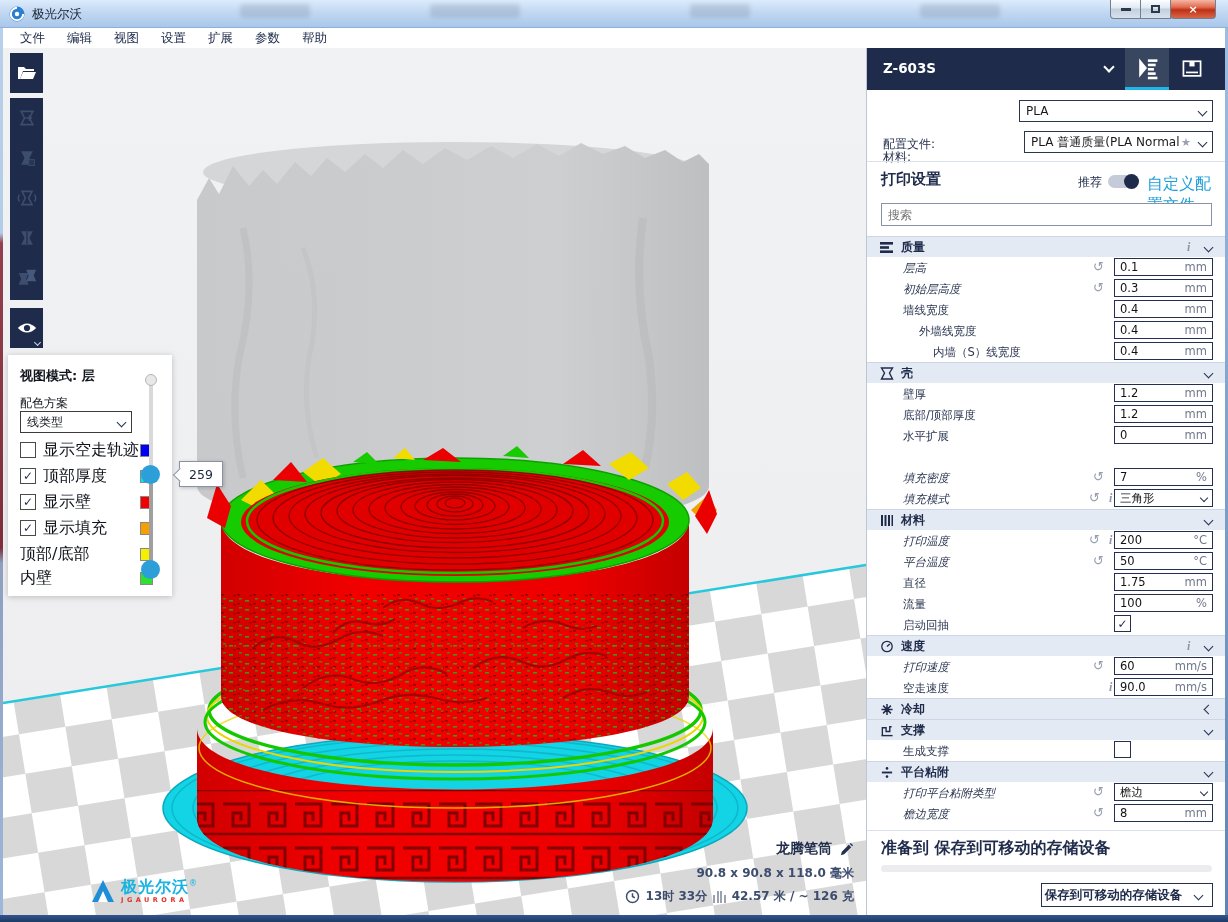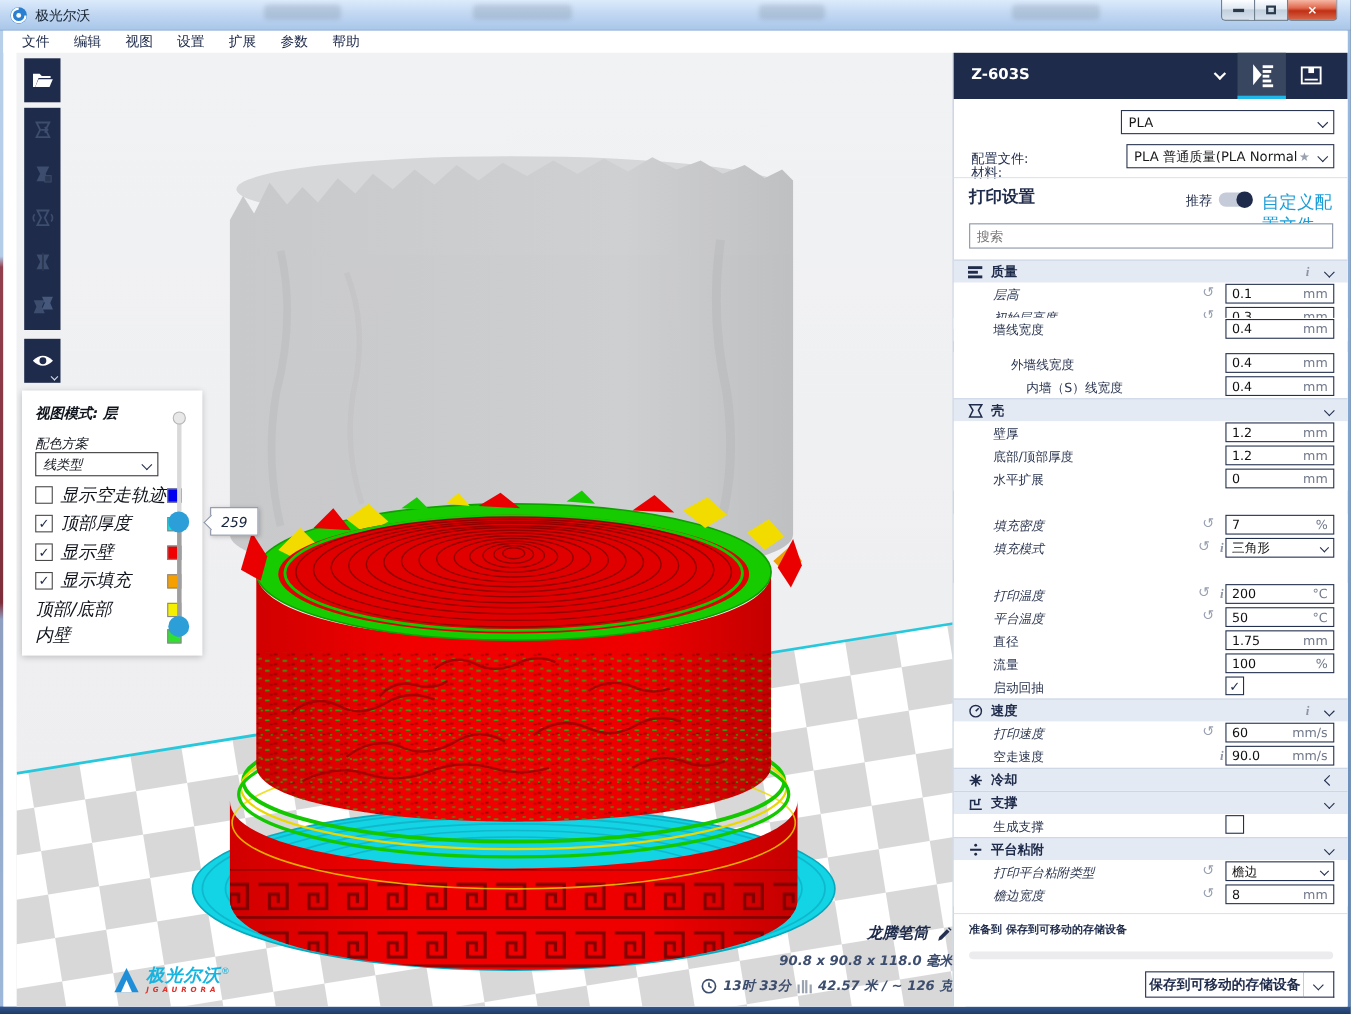--- a/index.html
+++ b/index.html
@@ -28,21 +28,21 @@
   .edge-r{position:absolute;right:0;top:28px;width:3px;bottom:7px;background:linear-gradient(180deg,#9cbce2,#5d84b4);}
   .edge-b{position:absolute;left:0;right:0;bottom:0;height:7px;background:linear-gradient(180deg,#33568c,#1d3a66);}
 
   .client{position:absolute;left:3px;top:28px;width:1222px;bottom:7px;background:#ffffff;}
 
   
   .menubar{position:absolute;left:0;top:0;right:0;height:20px;background:#fff;display:flex;align-items:center;padding-left:6px;}
   .menu-item{font-size:12.5px;color:#1a2747;padding:0 11px;cursor:default;}
 
   
-  .viewport{position:absolute;left:12px;top:20px;width:863px;bottom:0;background:linear-gradient(180deg,#f1f2f4 0%,#ededef 100%);overflow:hidden;font-style:italic;}
+  .viewport{position:absolute;left:0;top:20px;width:863px;bottom:0;background:linear-gradient(180deg,#f1f2f4 0%,#ededef 100%);overflow:hidden;}
   .scene{position:absolute;left:0;top:0;}
 
   
   .tb-block{position:absolute;left:7px;width:33px;background:#1f2b4a;}
   .tb-open{top:5px;height:40px;}
   .tb-tools{top:50px;height:202px;}
   .tb-view{top:260px;height:40px;}
   .tb-btn{width:33px;height:40px;display:flex;align-items:center;justify-content:center;position:relative;}
   .tb-chev{position:absolute;right:3px;bottom:3px;width:5px;height:5px;border-right:1.4px solid #cfd6e2;border-bottom:1.4px solid #cfd6e2;transform:rotate(45deg);}
 
@@ -118,21 +118,21 @@
   .rst{position:absolute;left:226px;top:2px;font-size:13px;color:#98a0b0;}
   .row .inf{position:absolute;left:242px;top:3px;}
   .vbox{position:absolute;left:247px;top:1px;width:99px;height:18px;border:1px solid #23304f;background:#fff;
     display:flex;align-items:center;padding:0 5px;font-size:11.5px;}
   .vbox .val{color:#111;}
   .vbox .unit{margin-left:auto;color:#70788a;}
   .vbox.dd .chev{margin-left:auto;width:6px;height:6px;}
   .cbx{position:absolute;left:247px;top:1px;width:17px;height:17px;border:1px solid #23304f;background:#fff;
     display:flex;align-items:center;justify-content:center;font-size:12px;font-weight:bold;color:#1f2b4a;}
 
-  .out-status{position:absolute;left:14px;top:790px;font-size:10px;font-weight:bold;color:#1f2b4a;}
+  .out-status{position:absolute;left:14px;top:790px;font-size:16px;font-weight:bold;color:#1f2b4a;}
   .out-bar{position:absolute;left:14px;top:817px;width:331px;height:7px;border-radius:4px;background:#ececef;}
   .save-btn{position:absolute;left:174px;top:835px;width:145px;height:24px;border:1px solid #23304f;background:#fff;
     display:flex;align-items:center;justify-content:center;font-size:12.5px;font-weight:bold;color:#1f2b4a;}
   .save-chev{position:absolute;left:318px;top:835px;width:28px;height:24px;border:1px solid #23304f;border-left:none;background:#fff;
     display:flex;align-items:center;justify-content:center;}
 </style>
 </head>
 <body>
 
 <div class="window">
@@ -502,21 +502,21 @@
           </div>
       </div>
       <div class="row" style="top:230px;">
         <span class="lbl it" style="left:36px;">初始层高度</span>
         <span class="rst">↺</span>
         <div class="vbox">
             <span class="val">0.3</span>
             <span class="unit">mm</span>
           </div>
       </div>
-      <div class="row" style="top:241px;">
+      <div class="row" style="top:251px;">
         <span class="lbl" style="left:36px;">墙线宽度</span>
         <div class="vbox">
             <span class="val">0.4</span>
             <span class="unit">mm</span>
           </div>
       </div>
       <div class="row" style="top:272px;">
         <span class="lbl" style="left:52px;">外墙线宽度</span>
         <div class="vbox">
             <span class="val">0.4</span>
@@ -573,20 +573,32 @@
       <div class="row" style="top:440px;">
         <span class="lbl it" style="left:36px;">填充模式</span>
         <span class="rst" style="left:222px;">↺</span>
         <span class="inf">i</span>
         <div class="vbox dd">
             <span class="val">三角形</span>
             <span class="chev"></span>
           </div>
       </div>
 
+      <div class="sec" style="top:461px;">
+        <span class="sec-ic">
+          <svg width="14" height="13" viewBox="0 0 14 13">
+              <rect x="1" y="1" width="2" height="11" fill="#1f2b4a"></rect>
+              <rect x="4.5" y="1" width="2" height="11" fill="#1f2b4a"></rect>
+              <rect x="8" y="1" width="2" height="11" fill="#1f2b4a"></rect>
+              <rect x="11.5" y="1" width="1.5" height="11" fill="#1f2b4a"></rect>
+            </svg>
+        </span>
+        <span class="sec-t">材料</span>
+        <span class="chev"></span>
+      </div>
       <div class="row" style="top:482px;">
         <span class="lbl it" style="left:36px;">打印温度</span>
         <span class="rst" style="left:222px;">↺</span>
         <span class="inf">i</span>
         <div class="vbox">
             <span class="val">200</span>
             <span class="unit">°C</span>
           </div>
       </div>
       <div class="row" style="top:503px;">

